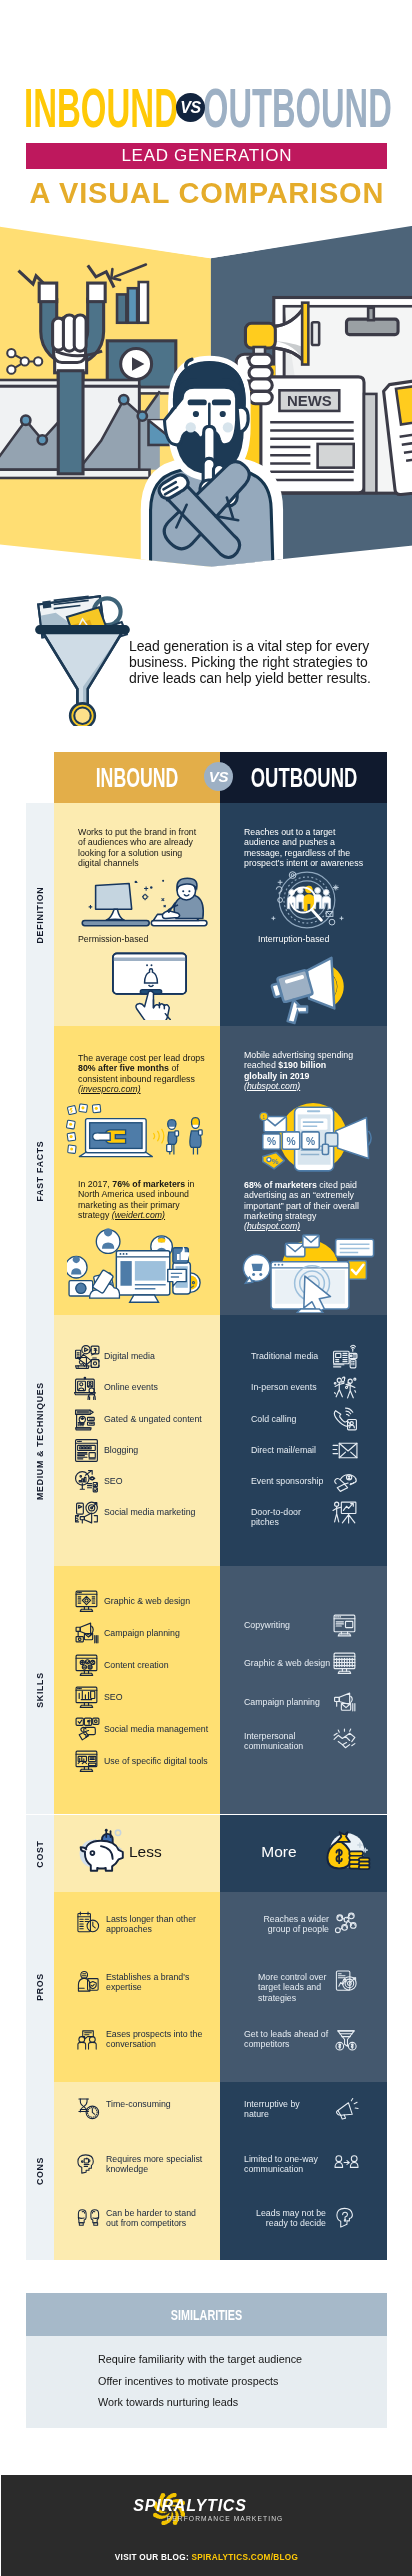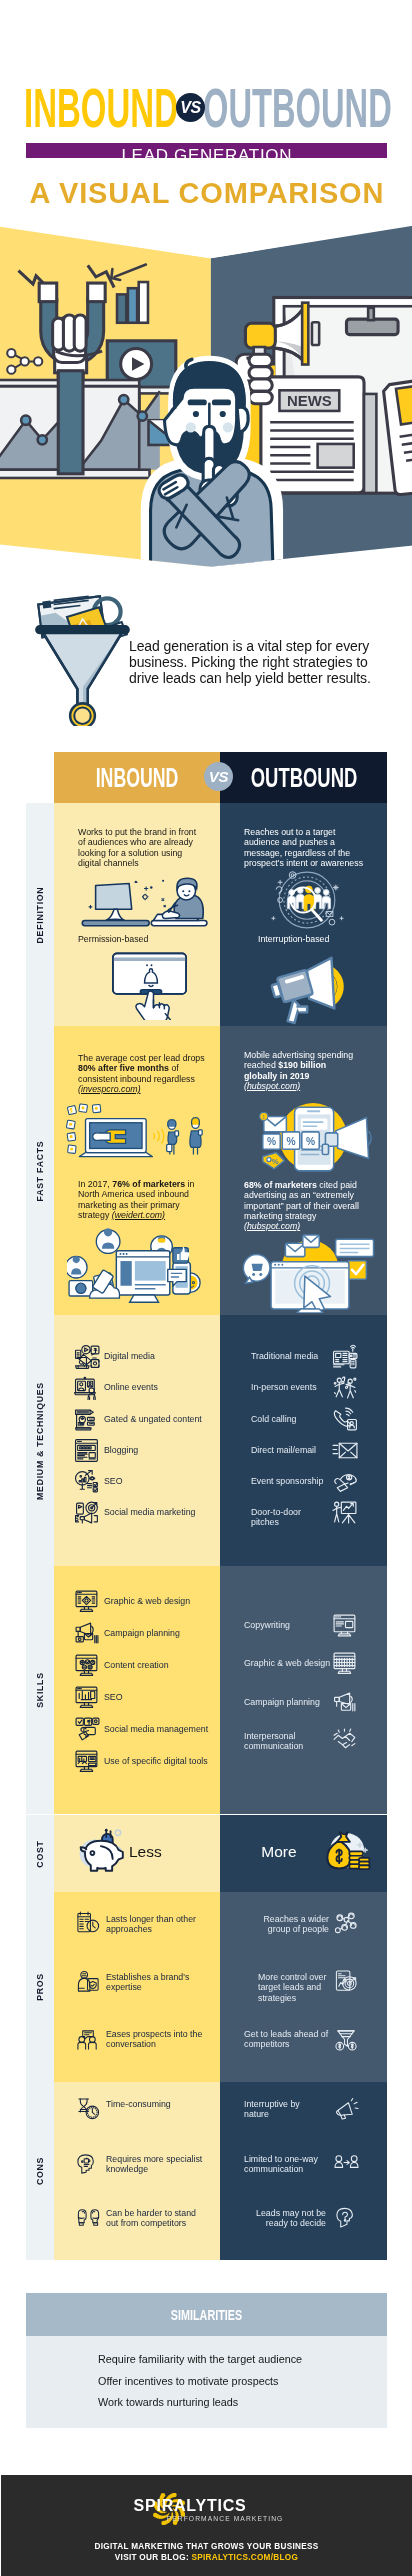--- a/index.html
+++ b/index.html
@@ -7,21 +7,21 @@
   .page{position:relative;width:413px;height:2628px;overflow:hidden;background:#fff;}
 
   .hd-title{position:absolute;left:0;top:0;width:413px;height:0;}
   .hd-word{position:absolute;font-weight:bold;font-size:55px;line-height:55px;white-space:nowrap;
            font-family:"Liberation Sans",sans-serif;transform-origin:left top;}
   .hd-in{left:24px;top:81px;color:#FFC907;transform:scaleX(0.600);}
   .hd-out{left:203px;top:81px;color:#9DB0C4;transform:scaleX(0.594);}
   .hd-vs{position:absolute;left:176px;top:93px;width:29px;height:29px;border-radius:50%;background:#12243E;
          color:#fff;font-weight:bold;font-size:16px;line-height:29px;text-align:center;letter-spacing:-0.3px;
          font-style:italic;}
-  .hd-bar{position:absolute;left:26px;top:143px;width:361px;height:15px;background:#701a75;color:#fff;
+  .hd-bar{position:absolute;left:26px;top:143px;width:361px;height:26px;background:#be185d;color:#fff;
           text-align:center;font-weight:normal;font-size:17px;line-height:26px;letter-spacing:0.7px;text-indent:0.7px;}
   .hd-tag{position:absolute;left:26px;top:179px;width:361px;text-align:center;color:#E5AC2B;
           font-weight:bold;font-size:29px;line-height:29px;letter-spacing:0.8px;text-indent:0.8px;}
 
   .intro-text{position:absolute;left:129px;top:638px;width:250px;font-size:14px;line-height:16px;color:#161616;letter-spacing:-0.1px;}
 
   
   .tbl-head{position:absolute;left:54px;top:752px;width:333px;height:51px;}
   .tbl-head-l{position:absolute;left:0;top:0;width:166px;height:51px;background:#E3AE49;}
   .tbl-head-r{position:absolute;left:166px;top:0;width:167px;height:51px;background:#101A2E;}
@@ -48,21 +48,21 @@
   .li-icon{position:absolute;}
   .li-txt{position:absolute;font-size:8.8px;line-height:10.3px;}
 
   .sim-bar{position:absolute;left:26px;top:2293px;width:361px;height:43px;background:#A6B9C9;}
   .sim-bar span{display:block;text-align:center;line-height:43px;color:#fff;font-weight:bold;font-size:15px;
                 font-family:"Liberation Sans",sans-serif;transform:scaleX(0.72);}
   .sim-body{position:absolute;left:26px;top:2336px;width:361px;height:92px;background:#E7EDF1;}
   .sim-item{position:absolute;left:98px;width:258px;text-align:left;font-size:10.8px;line-height:13.4px;color:#161616;}
   .ftr{position:absolute;left:1px;top:2475px;width:411px;height:152px;background:#2B2B2B;}
   .ftr-brand{position:absolute;left:0;top:2497px;width:344px;text-align:center;color:#fff;
-             font-weight:bold;font-size:16px;letter-spacing:0.8px;line-height:17.5px;}
+             font-weight:bold;font-size:16px;letter-spacing:0.8px;line-height:17.5px;font-style:italic;}
   .ftr-sub{position:absolute;left:0;top:2515px;width:413px;text-align:center;color:#D8D8D8;
            font-size:6.7px;letter-spacing:1.1px;line-height:8.2px;}
   .ftr-l1{position:absolute;left:0;top:2541px;width:413px;text-align:center;color:#fff;
           font-weight:bold;font-size:8.2px;letter-spacing:0.3px;line-height:11.3px;}
   .ftr-l2{position:absolute;left:0;top:2552px;width:413px;text-align:center;color:#fff;
           font-weight:bold;font-size:8.2px;letter-spacing:0.3px;line-height:11.3px;}
   .ftr-l2 b{color:#FFC907;font-weight:bold;}
 </style>
 </head>
 <body>
@@ -1139,17 +1139,16 @@
         <circle cx="41.4" cy="23.8" r="2.0"></circle>
         <circle cx="44.5" cy="24.6" r="2.4"></circle>
         <circle cx="47.6" cy="26.2" r="2.8"></circle>
         <circle cx="50.5" cy="28.6" r="3.2"></circle>
         <circle cx="52.9" cy="31.8" r="3.6"></circle>
         <circle cx="54.9" cy="35.6" r="4.0"></circle>
         <circle cx="56.2" cy="40.0" r="4.4"></circle>
       </svg></div>
 <div class="ftr-brand" style="text-indent:36px;">SPIRALYTICS</div>
 <div class="ftr-sub" style="text-indent:37px;">PERFORMANCE MARKETING</div>
-<div class="ftr-l1">DIGITAL MARKETING THAT GROWS YOUR BUSINESS</div>
 <div class="ftr-l2"><span>VISIT OUR BLOG: </span><b>SPIRALYTICS.COM/BLOG</b></div>
 
 </div>
 
 
 </body></html>

